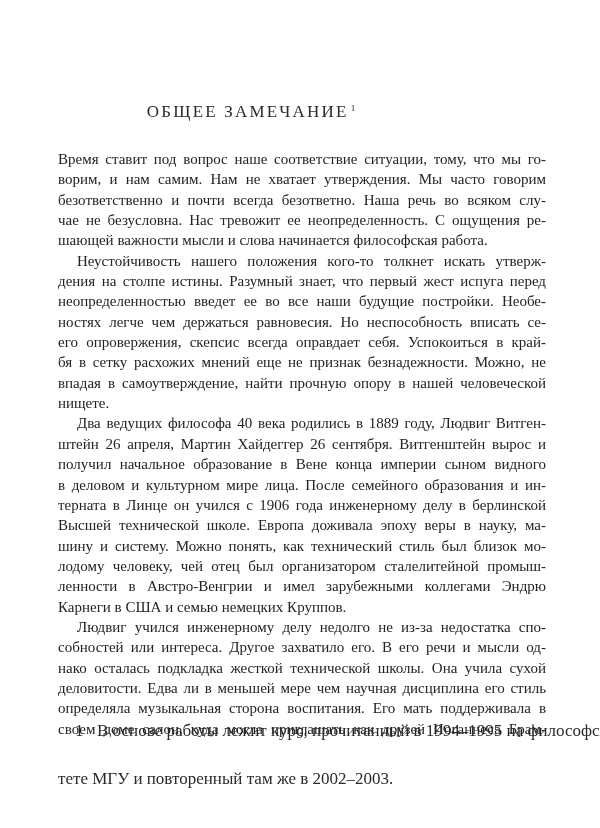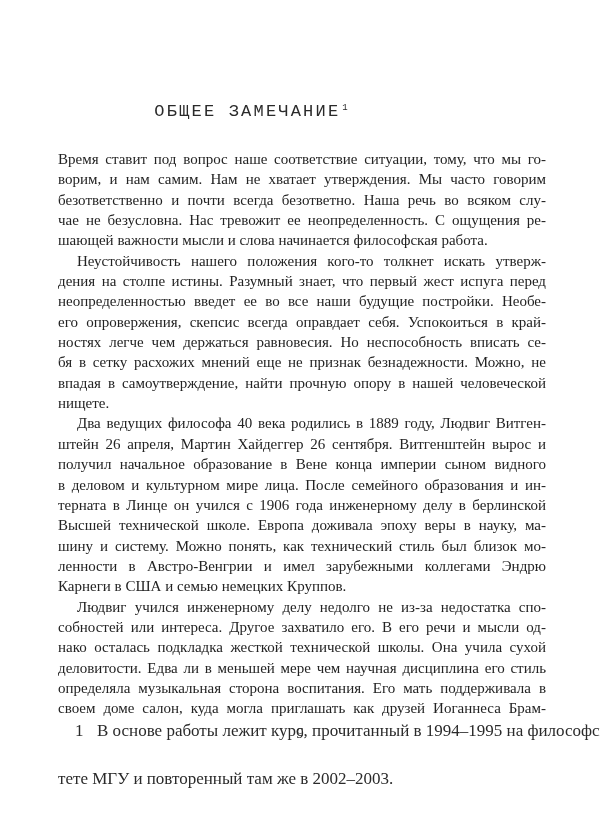--- a/index.html
+++ b/index.html
@@ -23,21 +23,20 @@
     }
     .title {
       position: absolute;
       top: 102px;
       left: 0;
       width: 502px;
       text-align: center;
       font-size: 17px;
       letter-spacing: 2.2px;
       color: #2a2a2a;
-      font-family: Liberation Mono, monospace;
     }
     .title sup {
       font-size: 9px;
       letter-spacing: 0;
       vertical-align: 6px;
       margin-left: 2px;
     }
     .body-text {
       position: absolute;
       left: 58px;
@@ -95,33 +94,34 @@
 
     <div class="line">Время ставит под вопрос наше соответствие ситуации, тому, что мы го-</div>
     <div class="line">ворим, и нам самим. Нам не хватает утверждения. Мы часто говорим</div>
     <div class="line">безответственно и почти всегда безответно. Наша речь во всяком слу-</div>
     <div class="line">чае не безусловна. Нас тревожит ее неопределенность. С ощущения ре-</div>
     <div class="line last">шающей важности мысли и слова начинается философская работа.</div>
 
     <div class="line indent">Неустойчивость нашего положения кого-то толкнет искать утверж-</div>
     <div class="line">дения на столпе истины. Разумный знает, что первый жест испуга перед</div>
     <div class="line">неопределенностью введет ее во все наши будущие постройки. Необе-</div>
+    <div class="line">ностях легче чем держаться равновесия. Но неспособность вписать се-</div>
     <div class="line">его опровержения, скепсис всегда оправдает себя. Успокоиться в край-</div>
-    <div class="line">ностях легче чем держаться равновесия. Но неспособность вписать се-</div>
     <div class="line">бя в сетку расхожих мнений еще не признак безнадежности. Можно, не</div>
     <div class="line">впадая в самоутверждение, найти прочную опору в нашей человеческой</div>
     <div class="line last">нищете.</div>
 
     <div class="line indent">Два ведущих философа 40 века родились в 1889 году, Людвиг Витген-</div>
     <div class="line">штейн 26 апреля, Мартин Хайдеггер 26 сентября. Витгенштейн вырос и</div>
     <div class="line">получил начальное образование в Вене конца империи сыном видного</div>
     <div class="line">в деловом и культурном мире лица. После семейного образования и ин-</div>
     <div class="line">терната в Линце он учился с 1906 года инженерному делу в берлинской</div>
     <div class="line">Высшей технической школе. Европа доживала эпоху веры в науку, ма-</div>
     <div class="line">шину и систему. Можно понять, как технический стиль был близок мо-</div>
+    <div class="line">лодому человеку, чей отец был организатором сталелитейной промыш-</div>
     <div class="line">ленности в Австро-Венгрии и имел зарубежными коллегами Эндрю</div>
     <div class="line last">Карнеги в США и семью немецких Круппов.</div>
 
     <div class="line indent">Людвиг учился инженерному делу недолго не из-за недостатка спо-</div>
     <div class="line">собностей или интереса. Другое захватило его. В его речи и мысли од-</div>
     <div class="line">нако осталась подкладка жесткой технической школы. Она учила сухой</div>
     <div class="line">деловитости. Едва ли в меньшей мере чем научная дисциплина его стиль</div>
     <div class="line">определяла музыкальная сторона воспитания. Его мать поддерживала в</div>
     <div class="line">своем доме салон, куда могла приглашать как друзей Иоганнеса Брам-</div>
   </div>

